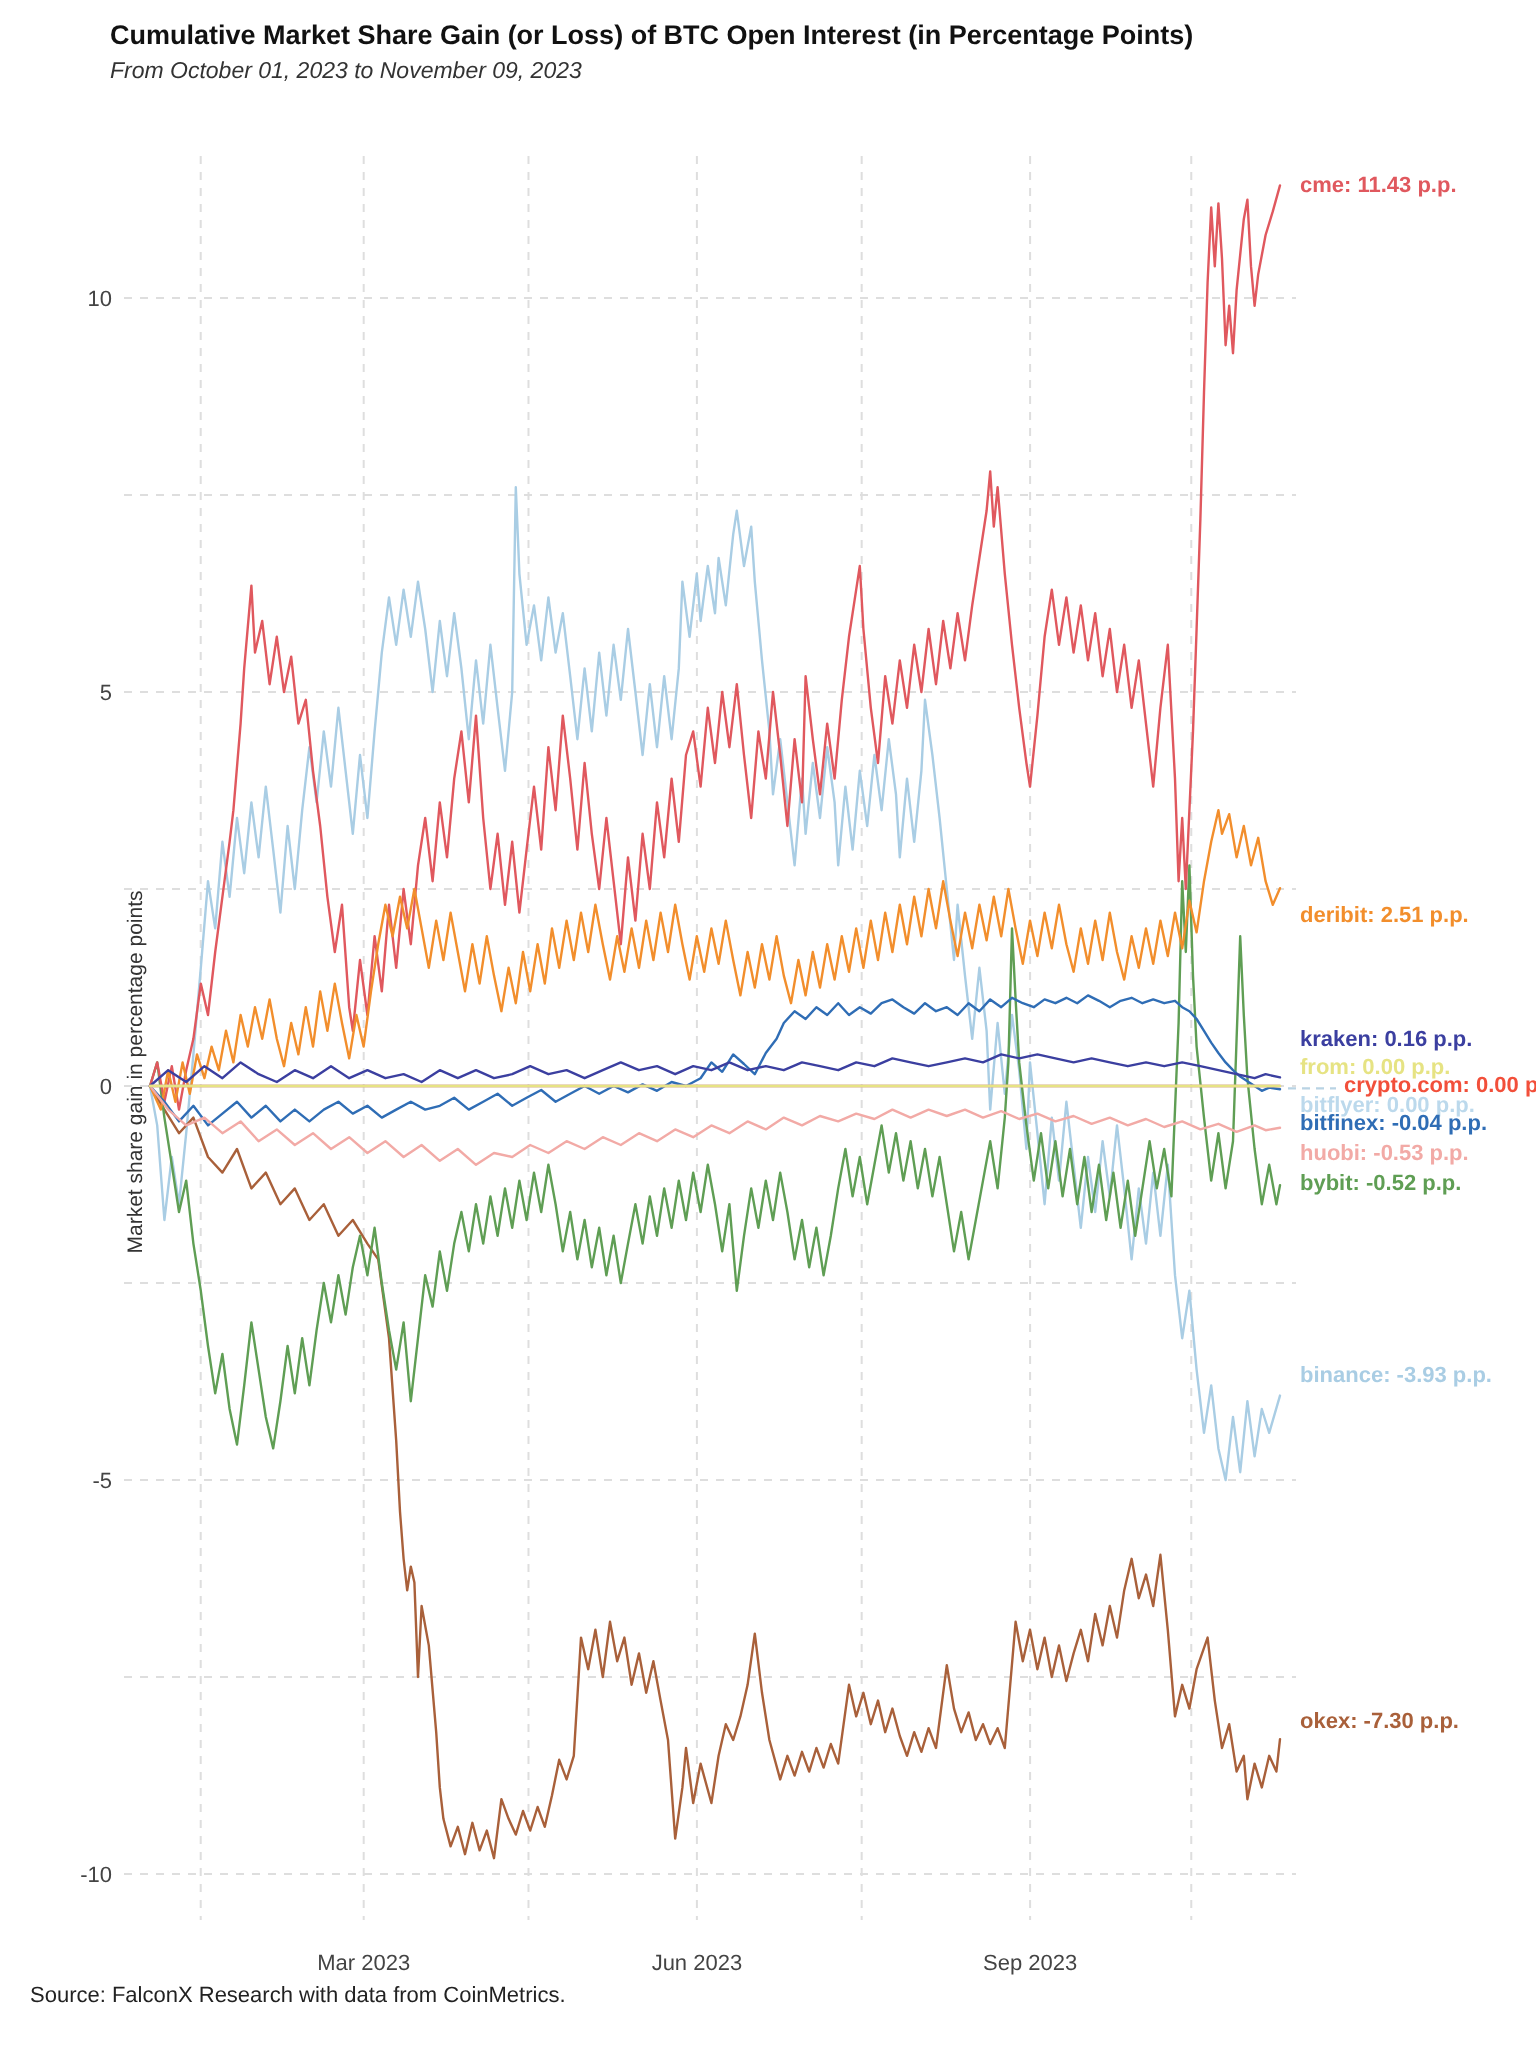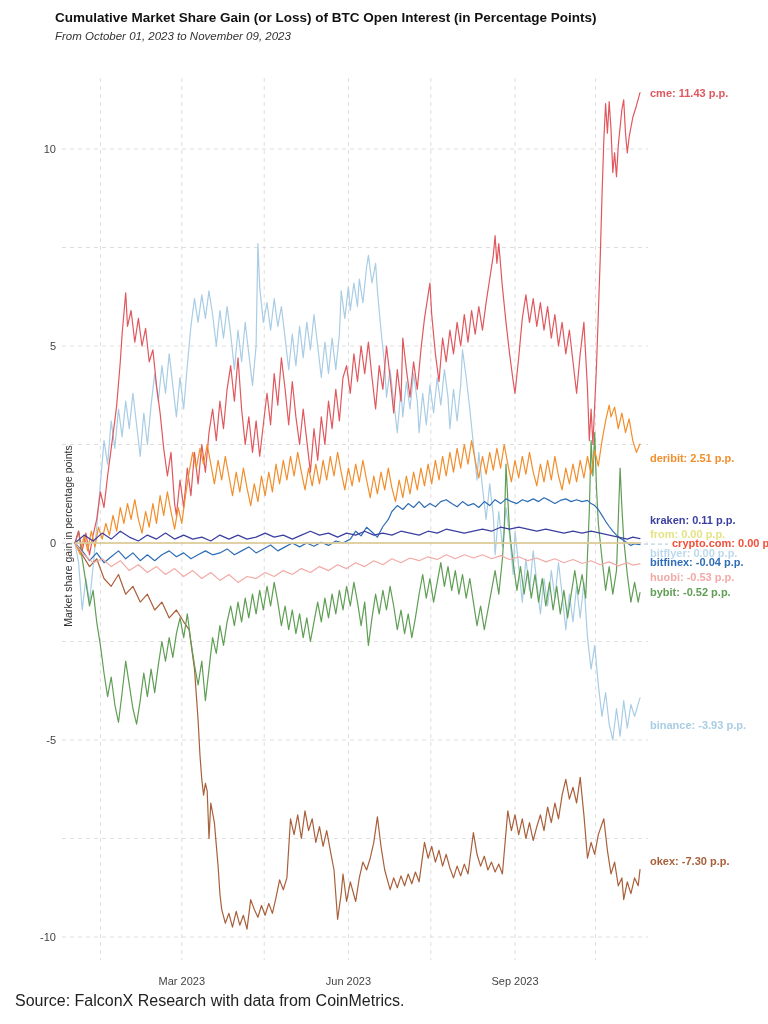--- a/index.html
+++ b/index.html
@@ -1,20 +1,20 @@
 <!DOCTYPE html>
 <html><head>
 <meta charset="utf-8">
 <style>
   html,body{margin:0;padding:0;background:#ffffff;width:768px;height:1024px;overflow:hidden;
     font-family:"Liberation Sans", sans-serif;}
   #stage{position:relative;width:768px;height:1024px;background:#ffffff;}
   .title{position:absolute;left:55px;top:10px;font-size:13.5px;font-weight:bold;color:#111;}
   .subtitle{position:absolute;left:55px;top:30px;font-size:11.5px;font-style:italic;color:#333;}
-  .source{position:absolute;left:15px;top:992px;font-size:16px;color:#222;}
+  .source{position:absolute;left:15px;top:992px;font-size:11px;color:#222;}
   .ylab{position:absolute;left:-62px;top:530px;width:260px;text-align:center;font-size:10.5px;color:#333;
     transform:rotate(-90deg);transform-origin:center;}
   svg{position:absolute;left:0;top:0;}
   .serieslabel{position:absolute;font-size:11px;font-weight:bold;white-space:nowrap;}
 </style>
 </head>
 <body>
 <div id="stage">
 
   <div class="title">Cumulative Market Share Gain (or Loss) of BTC Open Interest (in Percentage Points)</div>
@@ -54,24 +54,24 @@
       <polyline points="75.0,543.0 84.1,554.8 93.1,562.7 102.2,558.8 111.2,566.6 120.3,560.7 129.3,570.6 138.4,564.7 147.4,572.5 156.5,566.6 165.5,574.5 174.6,568.6 183.7,576.5 192.7,570.6 201.8,578.5 210.8,572.5 219.9,580.4 228.9,574.5 238.0,582.4 247.0,576.5 256.1,578.5 265.1,572.5 274.2,576.5 283.3,570.6 292.3,574.5 301.4,568.6 310.4,572.5 319.5,566.6 328.5,570.6 337.6,564.7 346.6,568.6 355.7,562.7 364.7,566.6 373.8,560.7 382.9,564.7 391.9,558.8 401.0,562.7 410.0,558.0 419.1,560.7 428.1,556.8 437.2,559.5 446.2,554.8 455.3,558.8 464.3,554.8 473.4,558.0 482.5,554.8 491.5,558.8 500.6,555.6 509.6,559.5 518.7,556.8 527.7,560.7 536.8,558.0 545.8,561.9 554.9,558.8 563.9,562.7 573.0,559.5 582.1,563.5 591.1,560.7 600.2,564.7 609.2,561.9 618.3,565.9 627.3,562.7 632.8,565.1 640.0,563.9" fill="none" stroke="#f2aaa6" stroke-width="1.2" stroke-linejoin="round" stroke-linecap="round"></polyline>
       <polyline points="75.0,543.0 84.1,535.1 93.1,541.0 102.2,533.1 111.2,539.1 120.3,531.2 129.3,537.1 138.4,541.0 147.4,535.1 156.5,539.1 165.5,533.1 174.6,539.1 183.7,535.1 192.7,539.1 201.8,537.1 210.8,541.0 219.9,535.1 228.9,539.1 238.0,535.1 247.0,539.1 256.1,537.1 265.1,533.1 274.2,537.1 283.3,535.1 292.3,539.1 301.4,535.1 310.4,531.2 319.5,535.1 328.5,533.1 337.6,537.1 346.6,533.1 355.7,535.1 364.7,531.2 373.8,535.1 382.9,533.1 391.9,535.1 401.0,531.2 410.0,533.1 419.1,535.1 428.1,531.2 437.2,533.1 446.2,529.2 455.3,531.2 464.3,533.1 473.4,531.2 482.5,529.2 491.5,531.2 500.6,527.2 509.6,529.2 518.7,527.2 527.7,529.2 536.8,531.2 545.8,529.2 554.9,531.2 563.9,533.1 573.0,531.2 582.1,533.1 591.1,531.2 600.2,533.1 609.2,535.1 618.3,537.1 627.3,539.1 632.8,537.1 640.0,538.7" fill="none" stroke="#3b3fa0" stroke-width="1.2" stroke-linejoin="round" stroke-linecap="round"></polyline>
       <polyline points="75.0,543.0 640.0,543.0" fill="none" stroke="#f24f3a" stroke-width="1.2" stroke-linejoin="round" stroke-linecap="round"></polyline>
       <polyline points="75.0,543.0 640.0,543.0" fill="none" stroke="#bcd9ec" stroke-width="1.2" stroke-linejoin="round" stroke-linecap="round"></polyline>
       <polyline points="75.0,543.0 640.0,543.0" fill="none" stroke="#e6e383" stroke-width="1.2" stroke-linejoin="round" stroke-linecap="round"></polyline>
       <line x1="644" y1="544.182" x2="668" y2="544.182" stroke="#b9d3e4" stroke-width="1.2" stroke-dasharray="4 3"></line>
     </svg>
   <div id="labels">
       <div class="serieslabel" style="color: rgb(224, 88, 94); left: 650px; top: 86.84px;">cme: 11.43 p.p.</div>
       <div class="serieslabel" style="color: rgb(242, 142, 44); left: 650px; top: 452px;">deribit: 2.51 p.p.</div>
-      <div class="serieslabel" style="color: rgb(59, 63, 160); left: 650px; top: 514.33px;">kraken: 0.11 p.p.</div>
+      <div class="serieslabel" style="color: rgb(59, 63, 160); left: 650px; top: 514.33px;">kraken: 0.16 p.p.</div>
       <div class="serieslabel" style="color: rgb(230, 227, 131); left: 650px; top: 528.12px;">from: 0.00 p.p.</div>
       <div class="serieslabel" style="color: rgb(242, 79, 58); left: 672px; top: 537.182px;">crypto.com: 0.00 p.p.</div>
       <div class="serieslabel" style="color: rgb(188, 217, 236); left: 650px; top: 547.032px;">bitflyer: 0.00 p.p.</div>
       <div class="serieslabel" style="color: rgb(47, 109, 181); left: 650px; top: 556.488px;">bitfinex: -0.04 p.p.</div>
       <div class="serieslabel" style="color: rgb(242, 170, 166); left: 650px; top: 571px;">huobi: -0.53 p.p.</div>
       <div class="serieslabel" style="color: rgb(95, 158, 84); left: 650px; top: 586.038px;">bybit: -0.52 p.p.</div>
-      <div class="serieslabel" style="color: rgb(169, 205, 228); left: 650px; top: 719px; text-align: right;">binance: -3.93 p.p.</div>
+      <div class="serieslabel" style="color: rgb(169, 205, 228); left: 650px; top: 682px; text-align: right;">binance: -3.93 p.p.</div>
       <div class="serieslabel" style="color: rgb(169, 96, 58); left: 650px; top: 855.14px;">okex: -7.30 p.p.</div>
     </div>
   <div class="source">Source: FalconX Research with data from CoinMetrics.</div>
 </div>
 
 </body></html>

